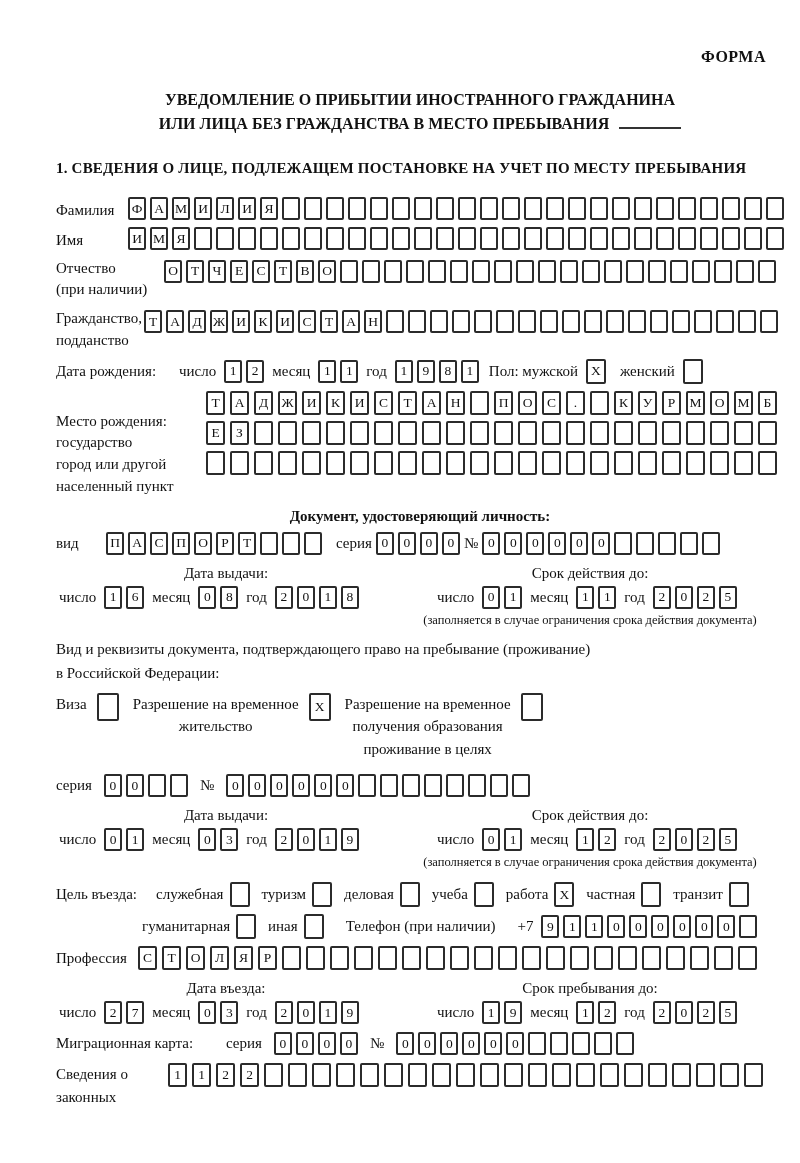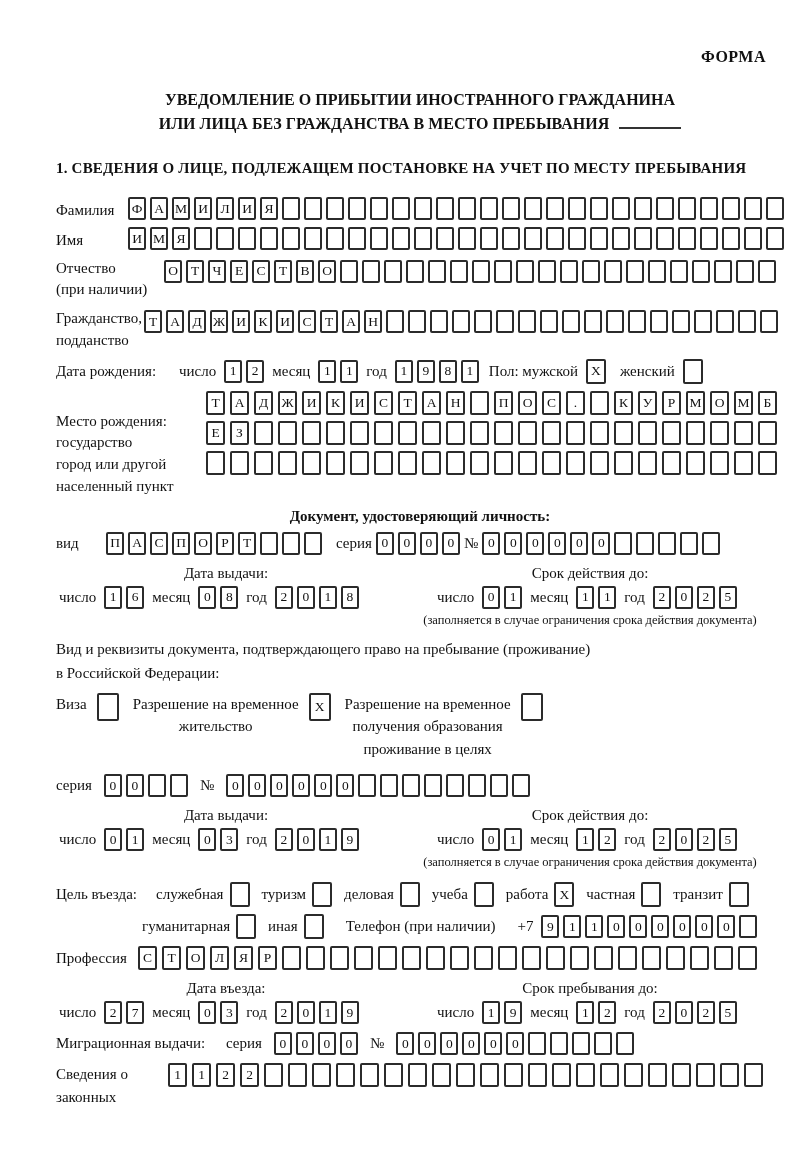--- a/index.html
+++ b/index.html
@@ -711,21 +711,21 @@
             <span class="c">2</span>
             <span class="c">0</span>
             <span class="c">2</span>
             <span class="c">5</span>
           </span>
         </div>
     </div>
   </div>
 
   <div class="migrow">
-    <span class="lbl" style="width:158px;padding-top:0;">Миграционная выдачи:</span>
+    <span class="lbl" style="width:158px;padding-top:0;">Миграционная карта:</span>
     <span class="seglab">серия</span>
     <span class="cells">
         <span class="c">0</span>
         <span class="c">0</span>
         <span class="c">0</span>
         <span class="c">0</span>
       </span>
     <span class="seglab">№</span>
     <span class="cells">
         <span class="c">0</span>

